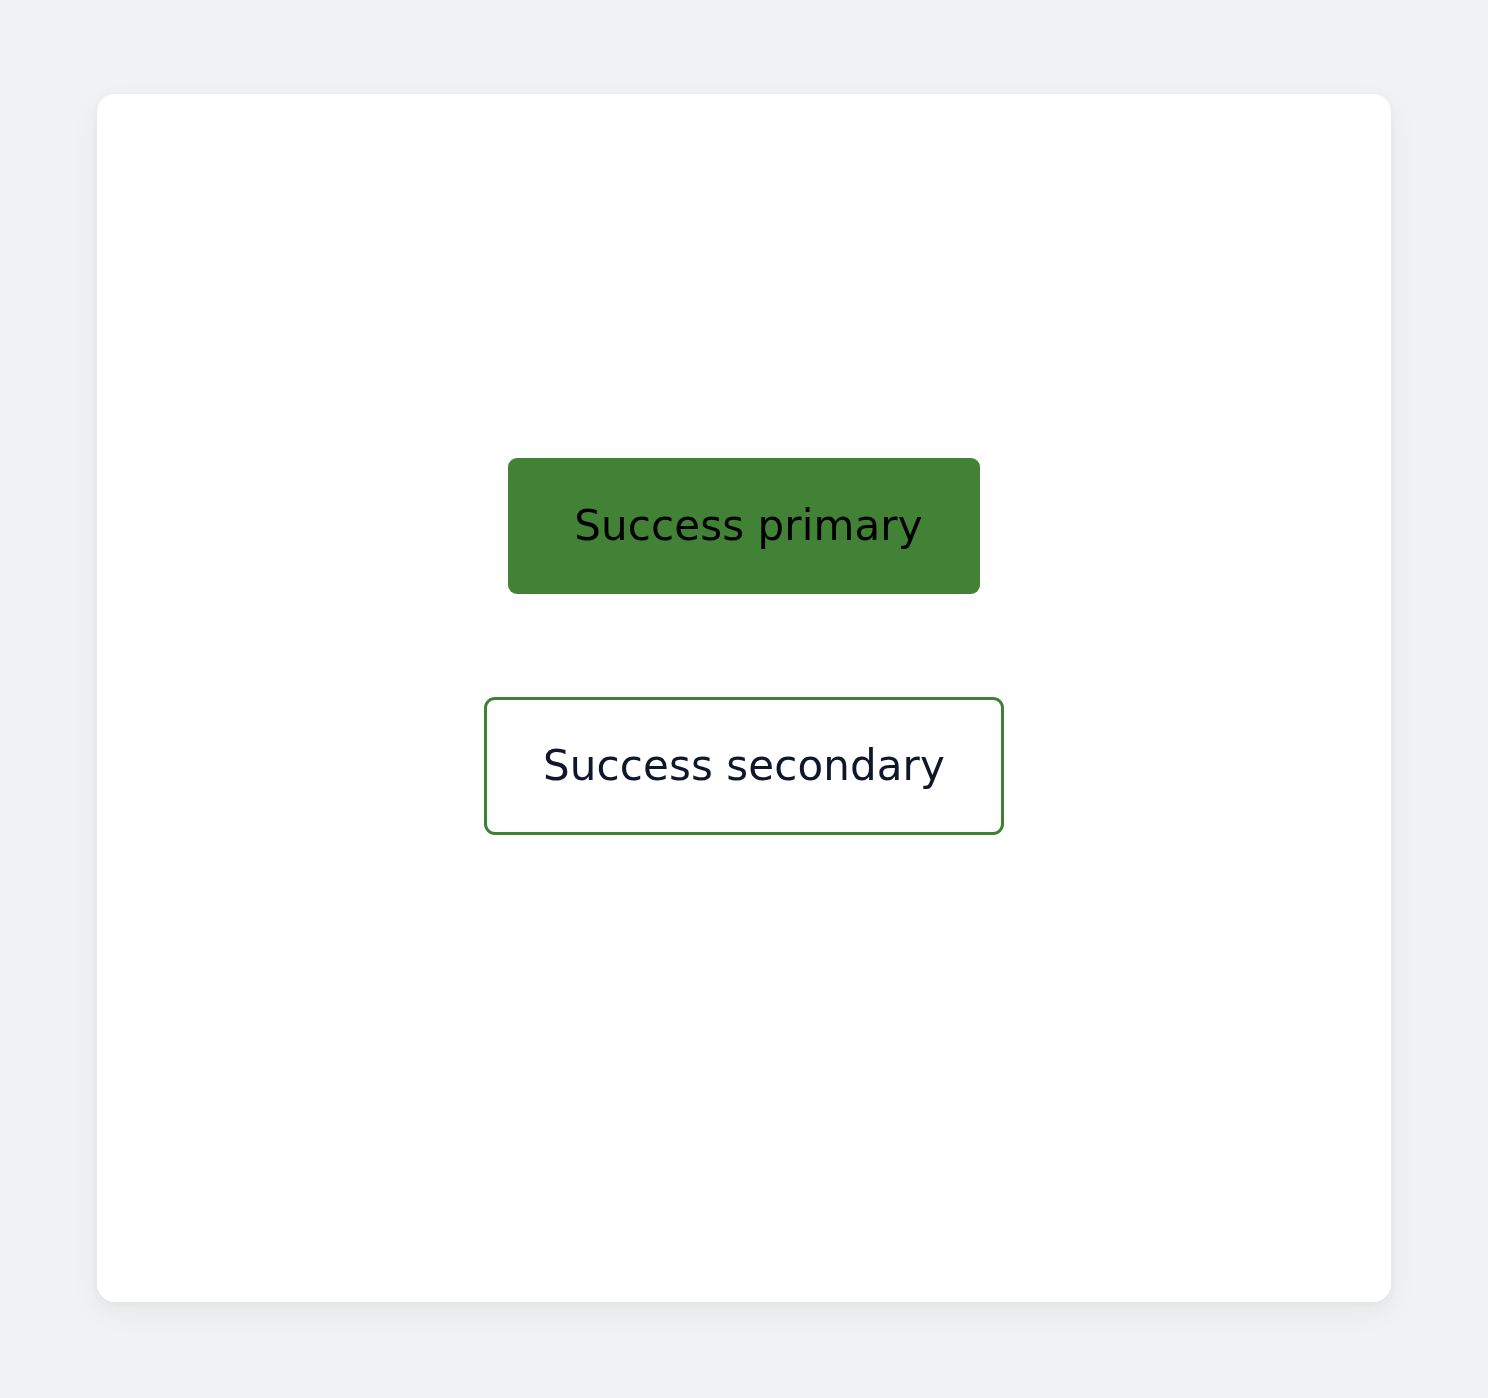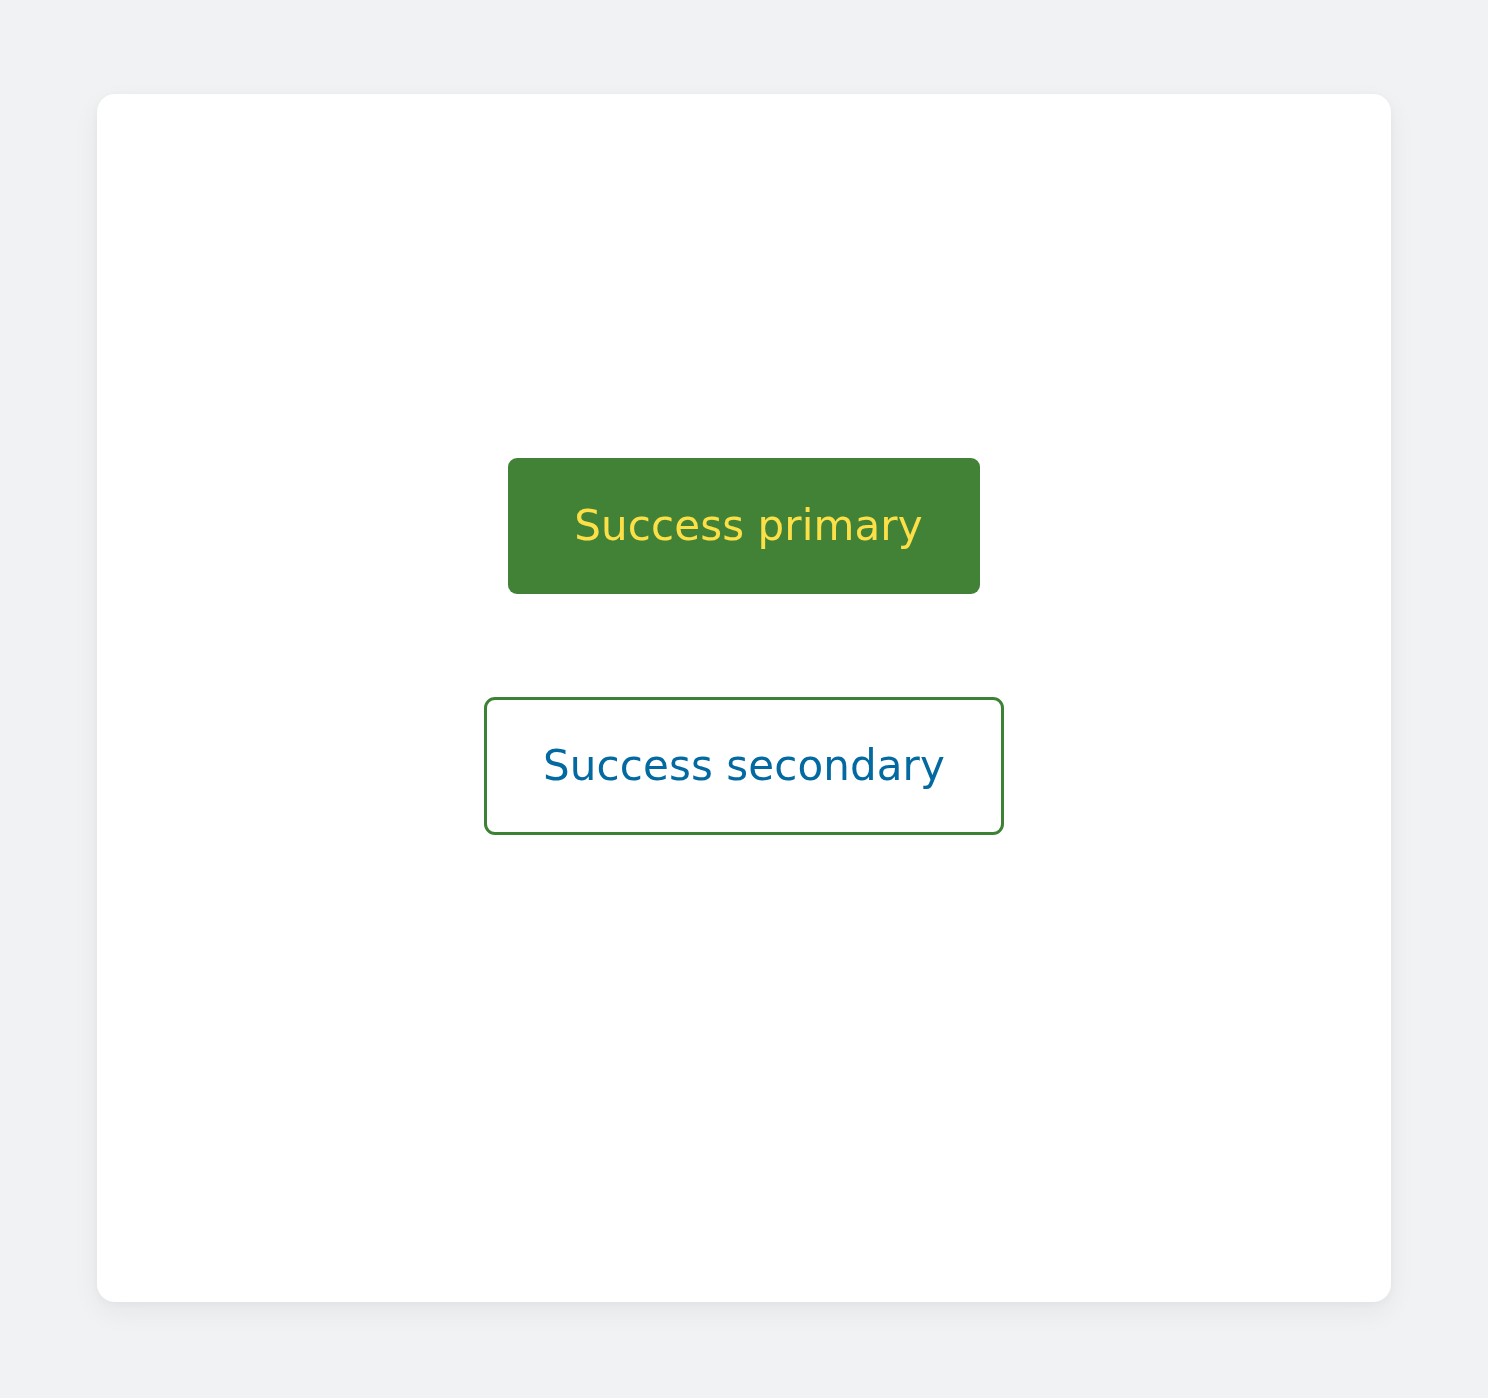--- a/index.html
+++ b/index.html
@@ -63,30 +63,30 @@
     background: transparent;
     padding: 0;
   }
 
   .btn-primary {
     width: 472px;
     height: 136px;
     background: #41823
     6;
     background-color: #418236;
-    color: #fde047;
+    color: #000000;
     border-radius: 9px;
     padding-left: 9px;
   }
 
   .btn-secondary {
     width: 520px;
     height: 138px;
     background: #ffffff;
-    color: #0369a1;
+    color: #0f172a;
     border: 3px solid #3d8234;
     border-radius: 11px;
   }
 
   .btn-ghost {
     width: 300px;
     height: 74px;
     background: transparent;
     color: #3d8234;
     border-radius: 9px;

